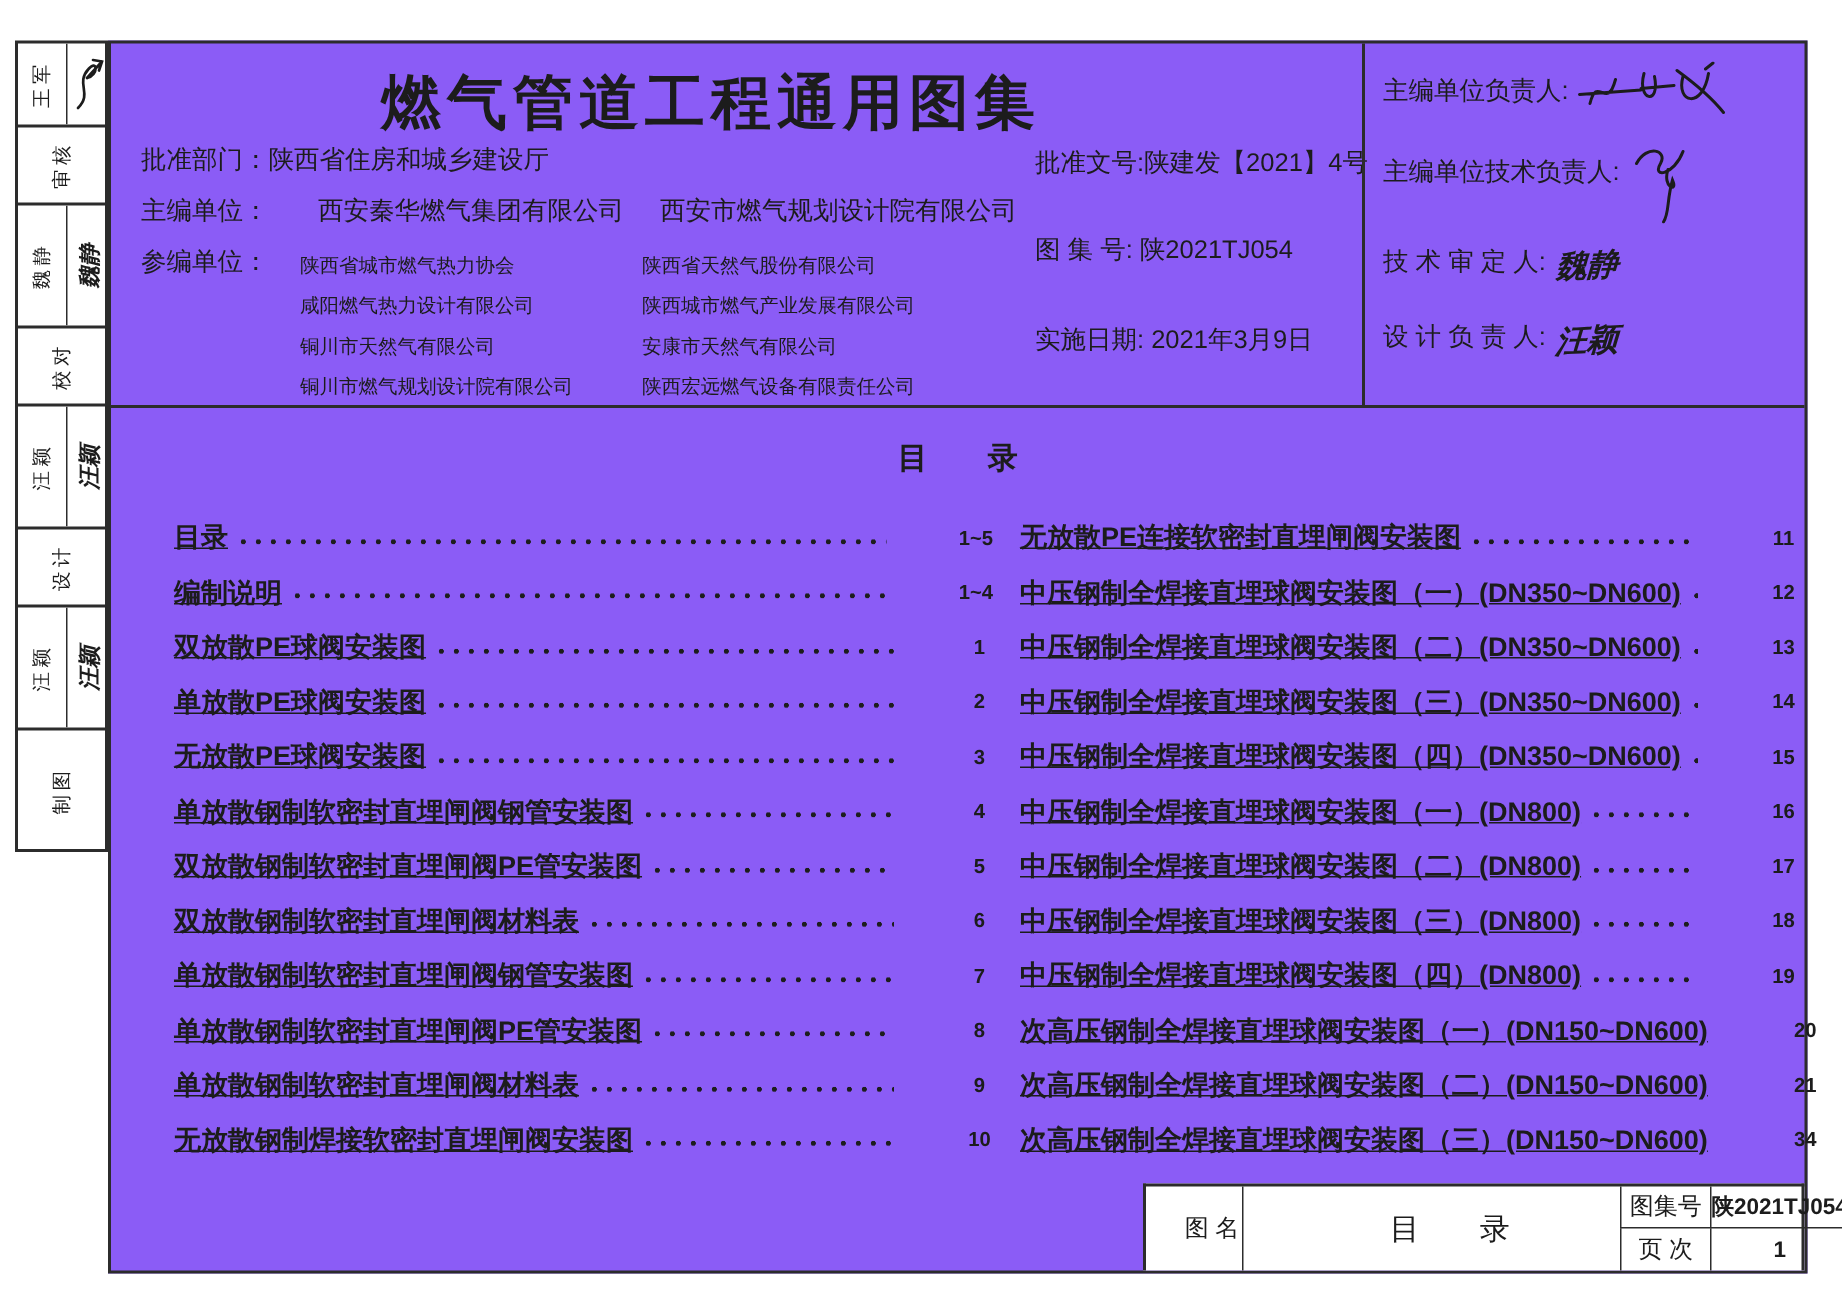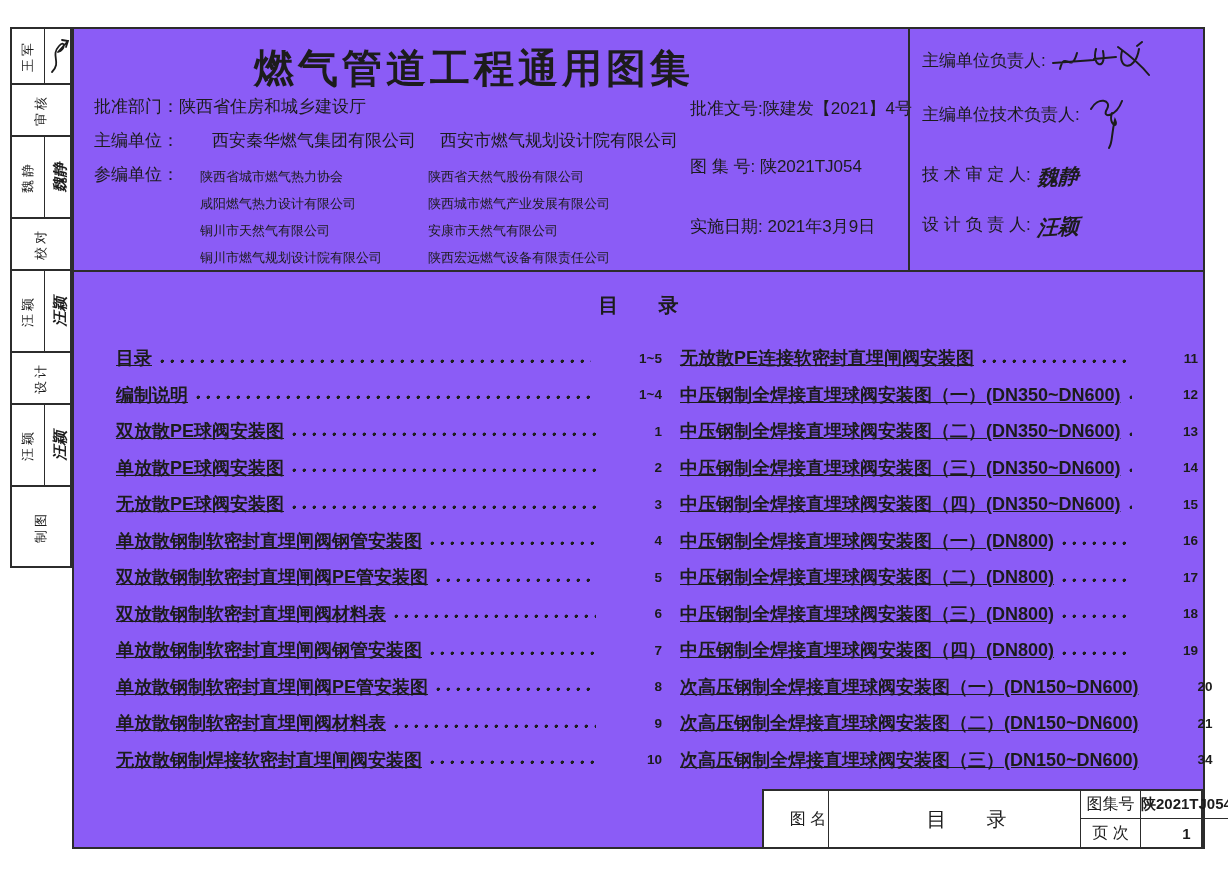--- a/index.html
+++ b/index.html
@@ -44,21 +44,21 @@
     font-size:20px; font-weight:600; }
   .toc-col { position:absolute; top:68px; height:438px; display:flex;
     flex-direction:column; }
   #toc-left  { left:42px;  width:546px; }
   #toc-right { left:606px; width:518px; }
   .trow { flex:1 1 0; display:flex; align-items:center; }
   .tt { font-size:18px; font-weight:bold; white-space:nowrap;text-decoration:underline; }
   .leader { flex:1; align-self:center; height:5px; margin:6px 8px 0 8px;
     background-image:radial-gradient(circle at 2.2px 2.2px,#1d1d1d 1.5px,transparent 1.9px);
     background-size:10px 5px; background-repeat:repeat-x; }
-  .tp { font-size:13.5px; font-weight:bold; min-width:18px; text-align:right;margin-left:40px; }
+  .tp { font-size:13.5px; font-weight:bold; min-width:18px; text-align:center;margin-left:40px; }
 
   
   #titleblock { position:absolute; left:688px; bottom:0; width:441px; height:58px;
     border:2px solid #2c2c2c; border-bottom:none; display:grid;
     grid-template-columns:64px 252px 60px 1fr; grid-template-rows:1fr 1fr; background:#fff; }
   .tb-cell { display:flex; align-items:center; justify-content:center;
     border-left:1.5px solid #2c2c2c; font-size:16px; white-space:nowrap; }
   .tb-cell.noleft { border-left:none; }
   .tb-span2 { grid-row:1 / span 2;padding-left:24px; }
   .tb-top { border-bottom:1.5px solid #2c2c2c; }

